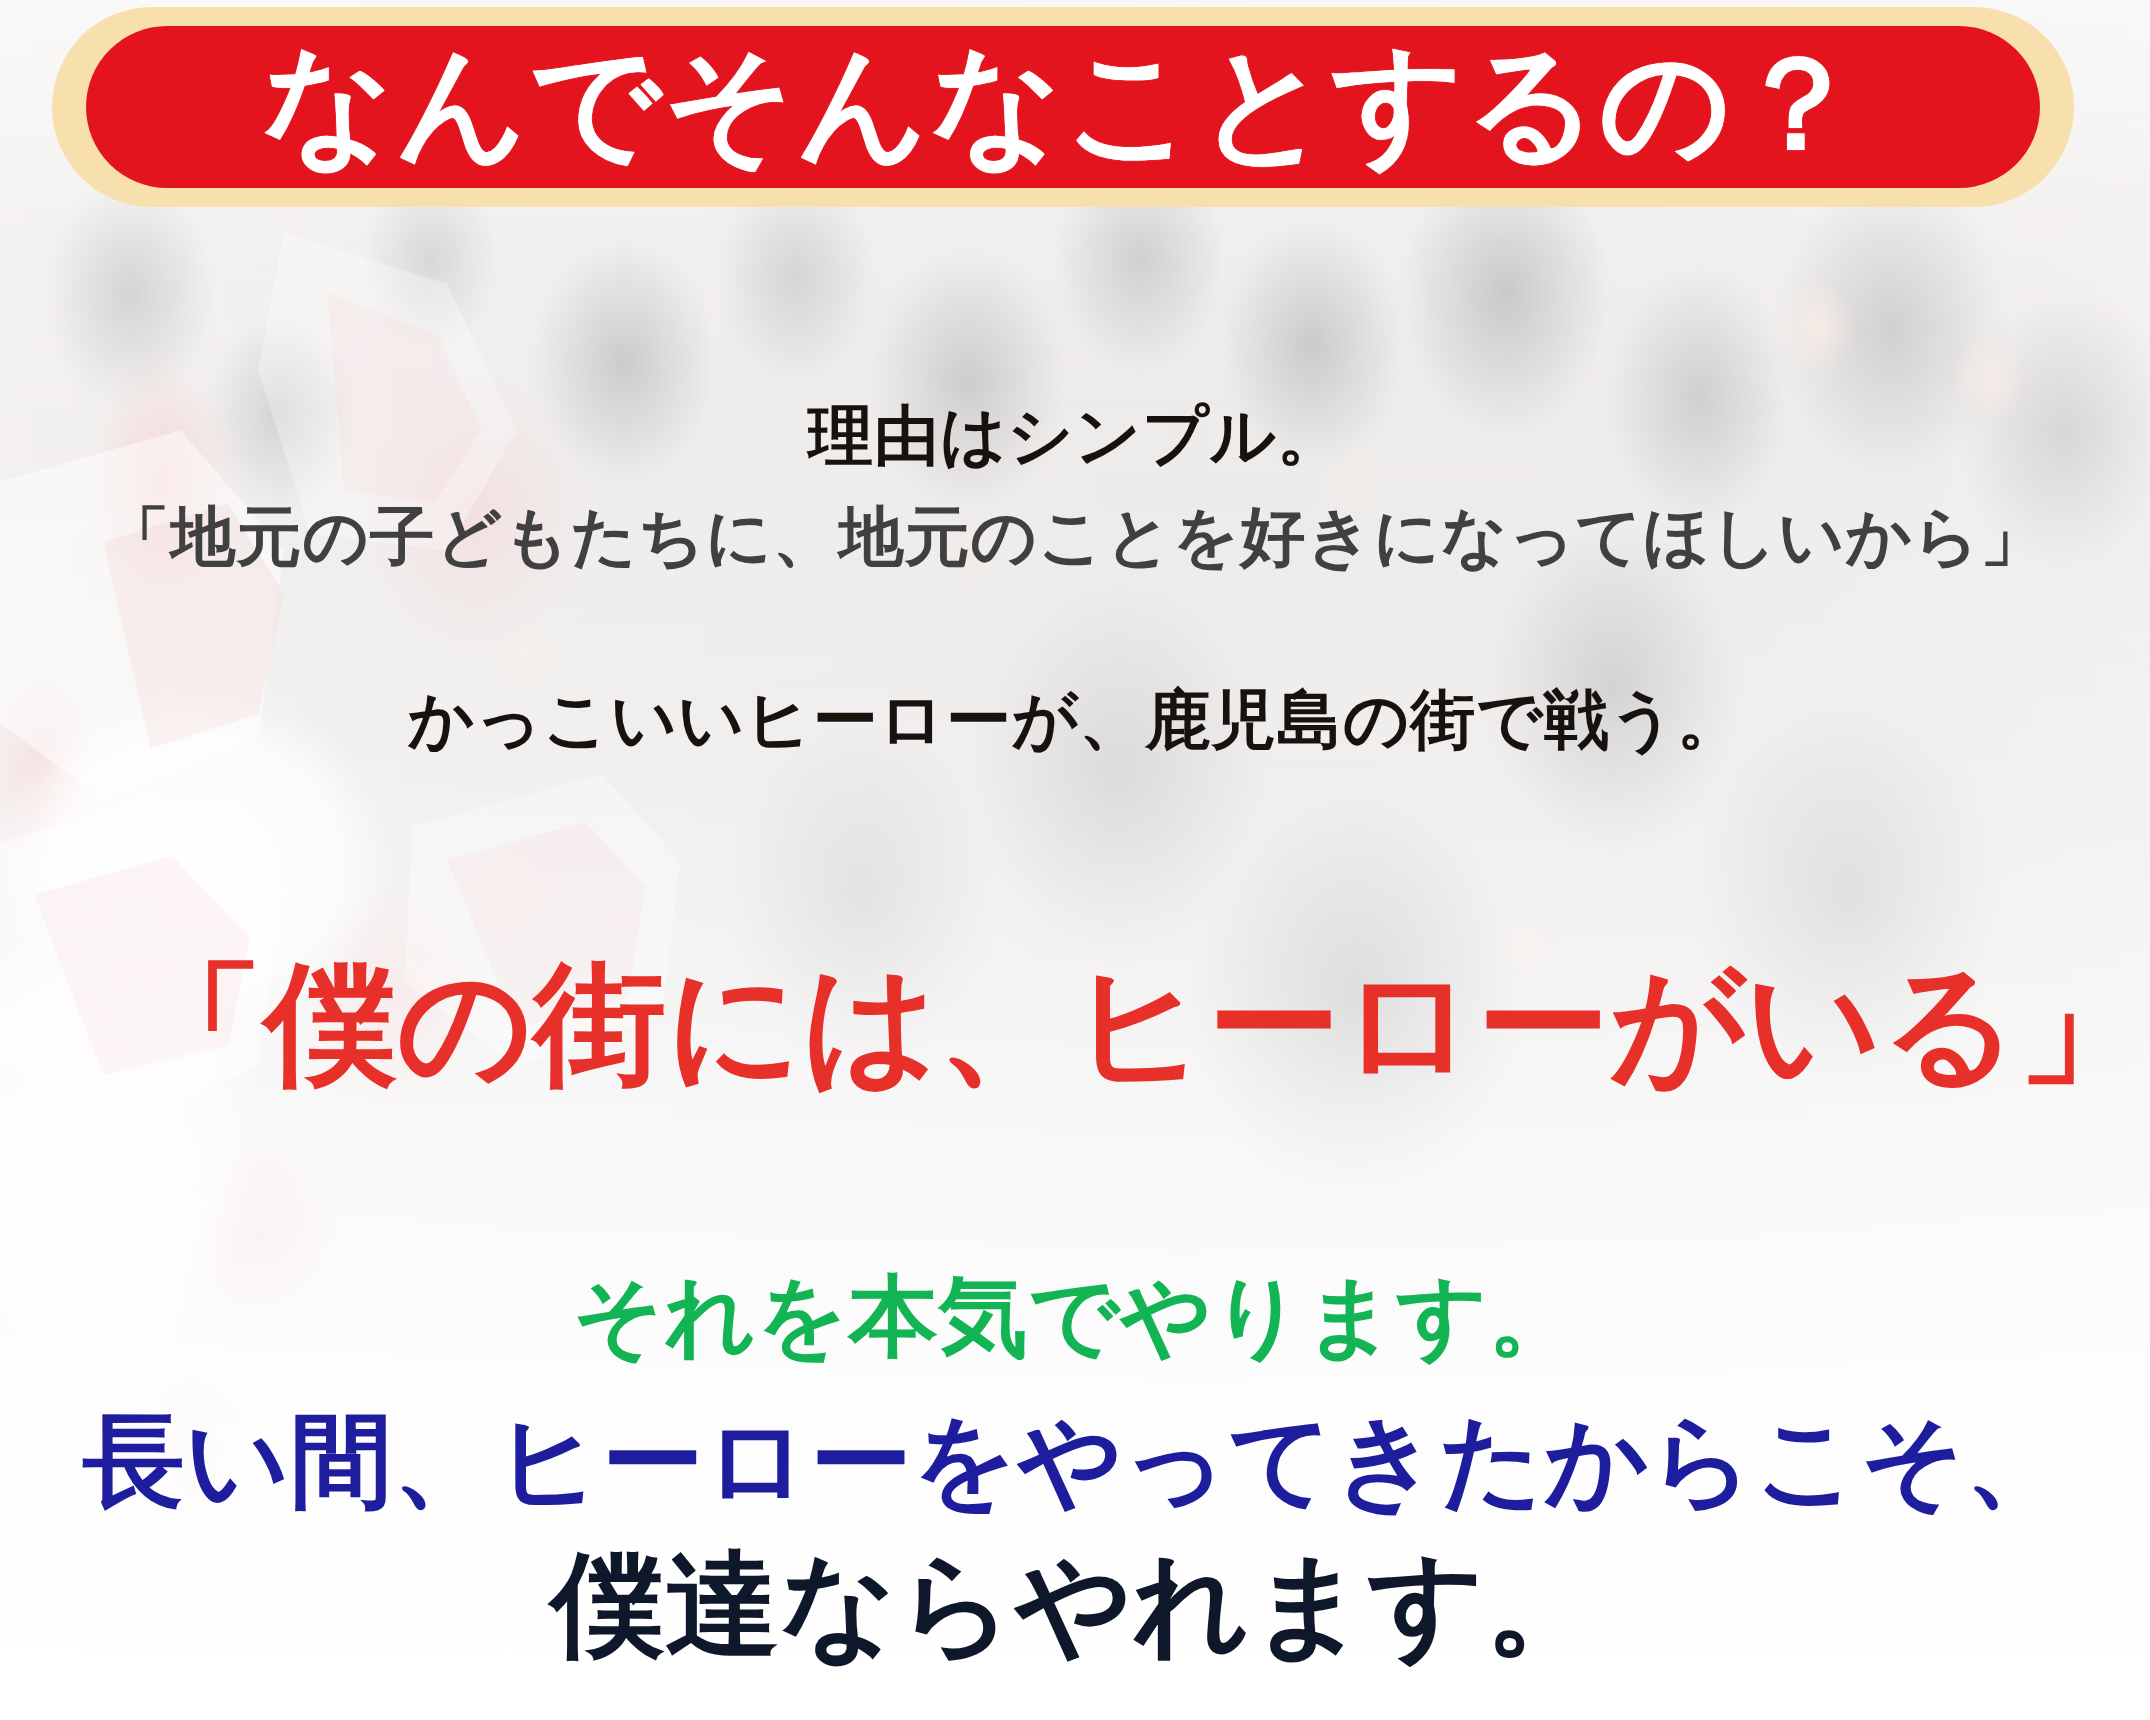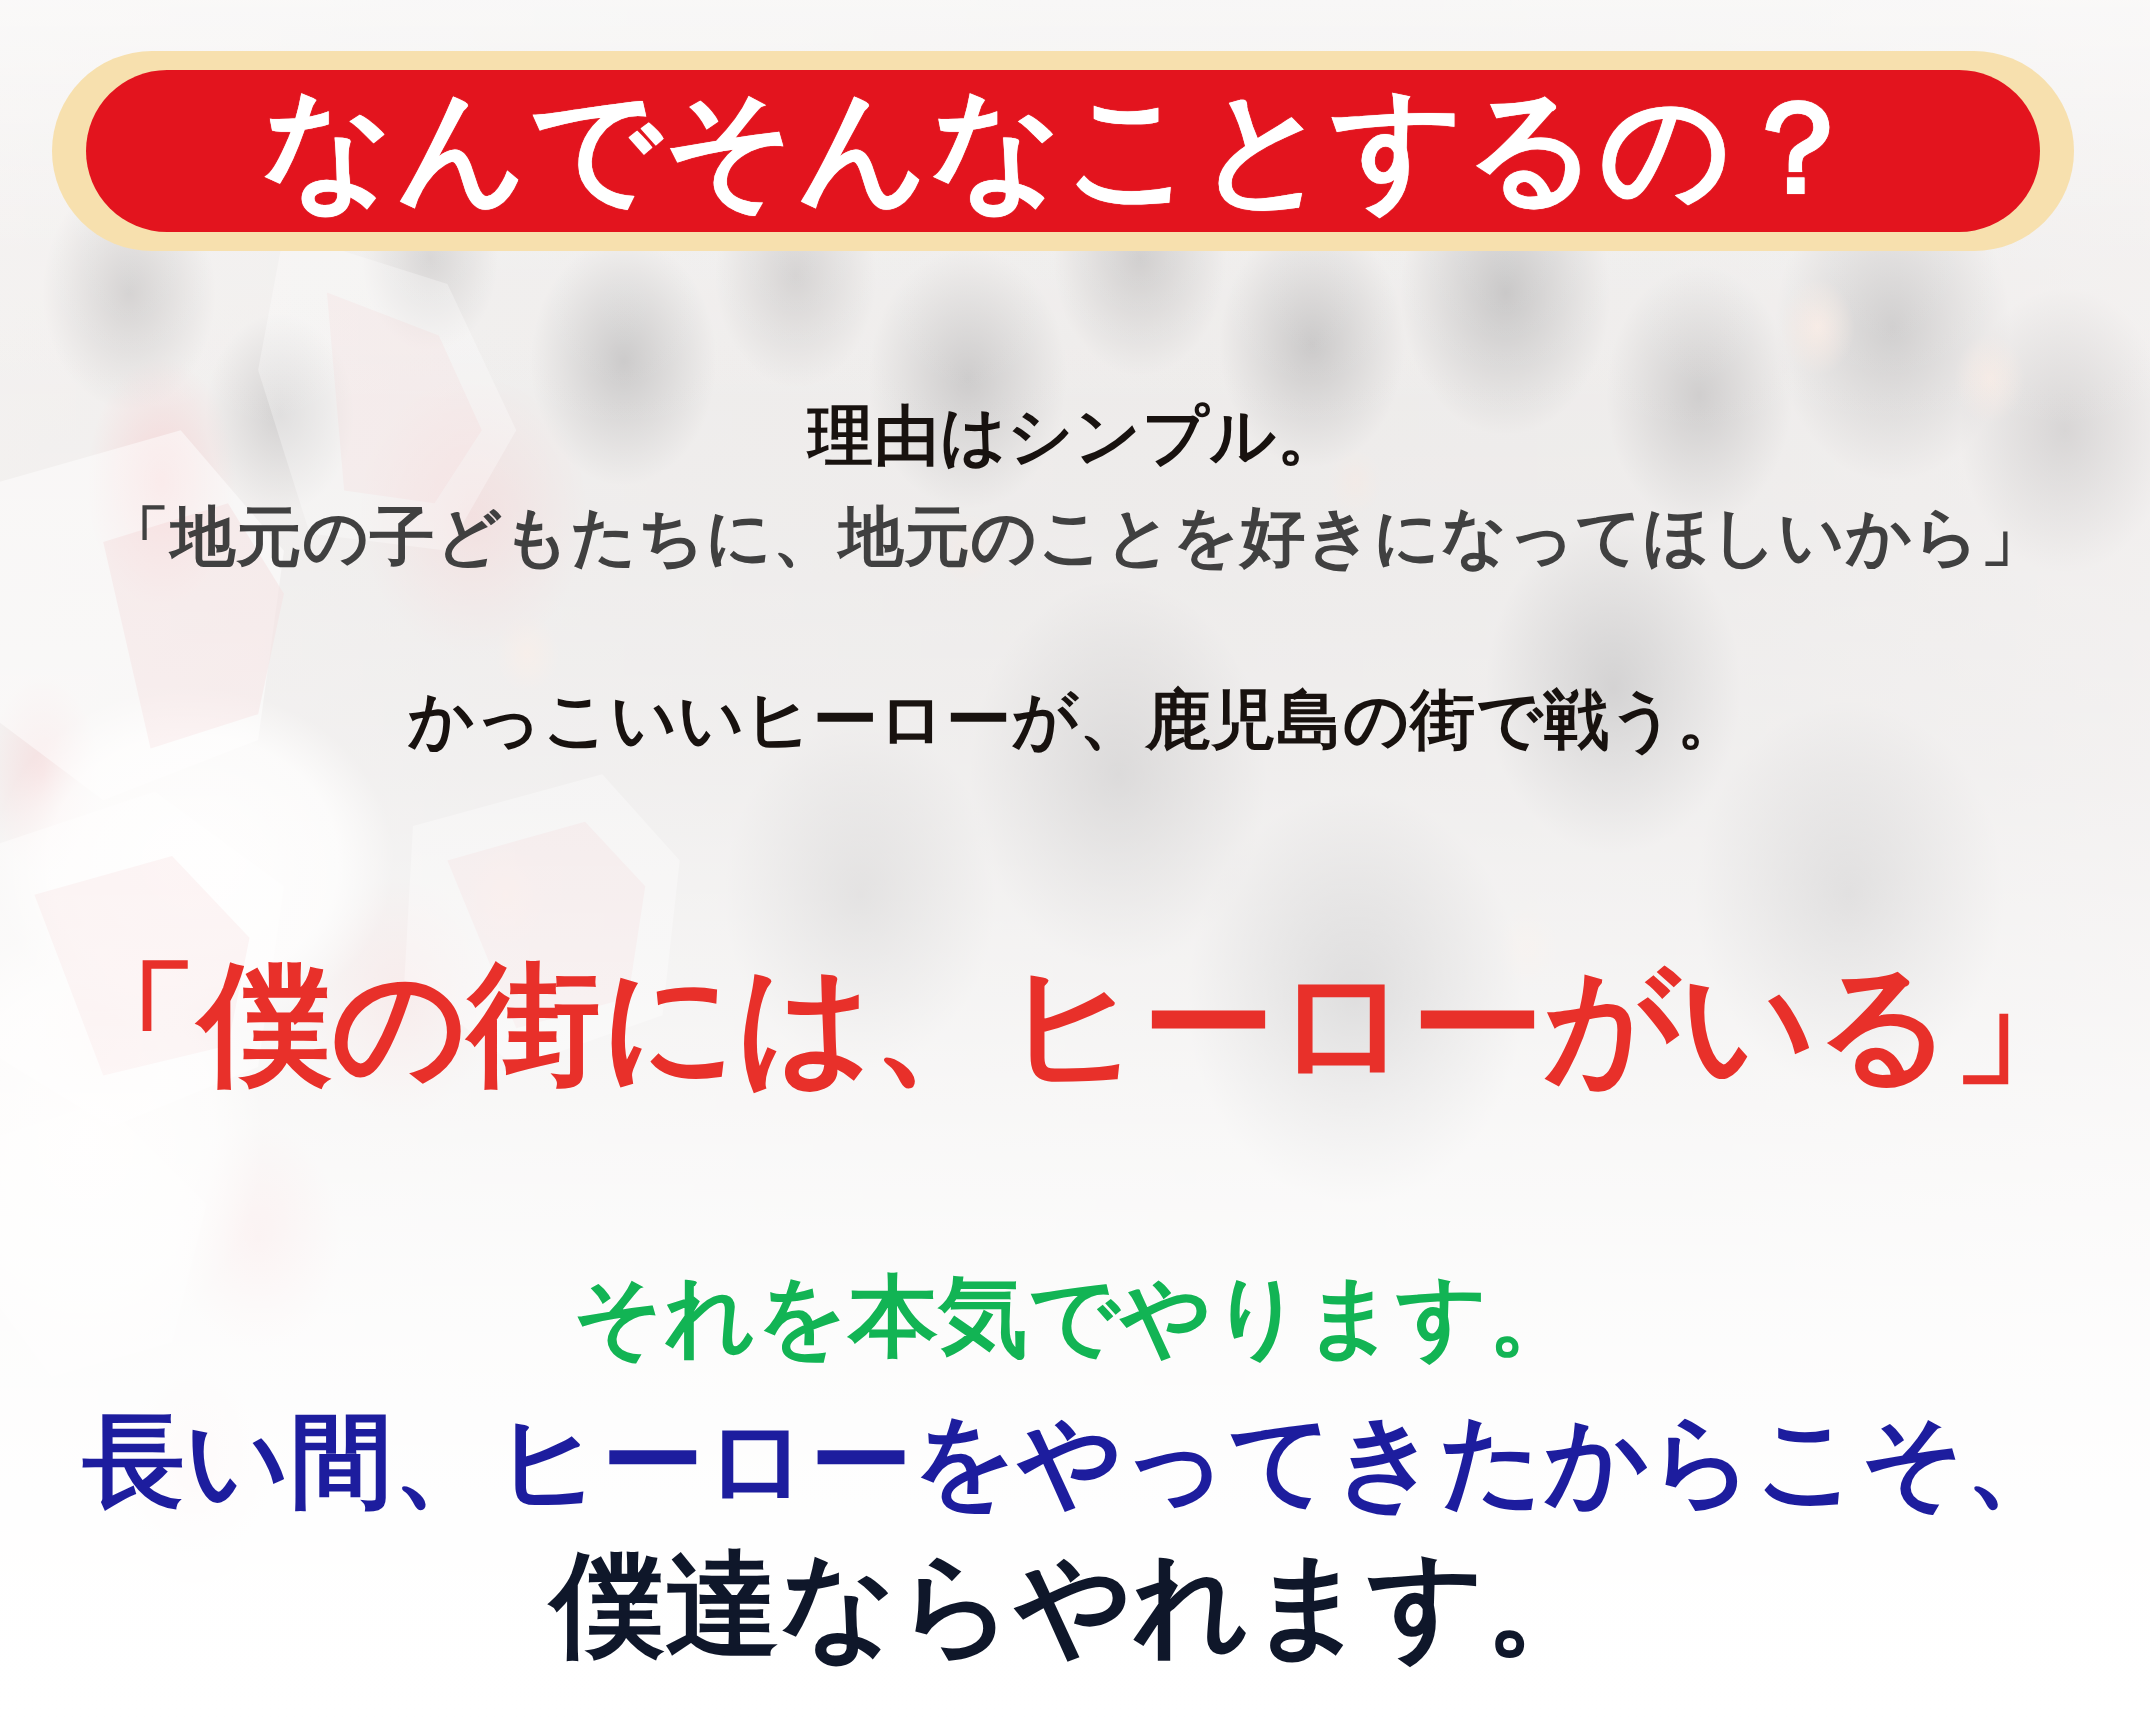--- a/index.html
+++ b/index.html
@@ -99,21 +99,20 @@
     position: absolute;
     left: 52px;
     top: 6.9px;
     width: 2022px;
     height: 200px;
     border-radius: 102px;
     display: flex;
     align-items: center;
     justify-content: center;
     box-sizing: border-box;
-    margin-top: 44px;
   }
   #title-banner .banner-outer {
     position: absolute;
     inset: 0;
     border-radius: 102px;
     background: #f7e0ae;
   }
   #title-banner .banner-inner {
     position: absolute;
     left: 34px;
@@ -154,21 +153,21 @@
     font-weight: 900;
     font-family: Liberation Serif, serif;
   }
 
   .lead-black    { top: 404px;  font-size: 65px;  color: #18120f; letter-spacing: 0.9px; }
   .lead-red      { top: 505px;  font-size: 65px;  color: #404040; letter-spacing: 0.9px; text-align: center; }
 
   .body-black-1  { top: 688px;  font-size: 65px;  color: #18120f; letter-spacing: 0.9px; }
   .body-black-2  { top: 779px;  font-size: 65px;  color: #18120f; letter-spacing: 0.9px; }
 
-  .hero-red      { top: 959px; font-size: 133px; color: #e8302a; letter-spacing: 0px; }
+  .hero-red      { top: 959px; font-size: 133px; color: #e8302a; letter-spacing: 0px; text-align: right; }
 
   .green-1       { top: 1134px; font-size: 65px;  color: #12b454; letter-spacing: 0.9px; }
   .green-2       { top: 1273px; font-size: 89px; color: #12b454; letter-spacing: 0.9px; }
 
   .blue-1        { top: 1411px; font-size: 102px; color: #1d1d9e; letter-spacing: 0.9px; }
   .blue-2        { top: 1549px; font-size: 114px; color: #0f172a; letter-spacing: 0.9px; }
 </style>
 </head>
 <body>
 

